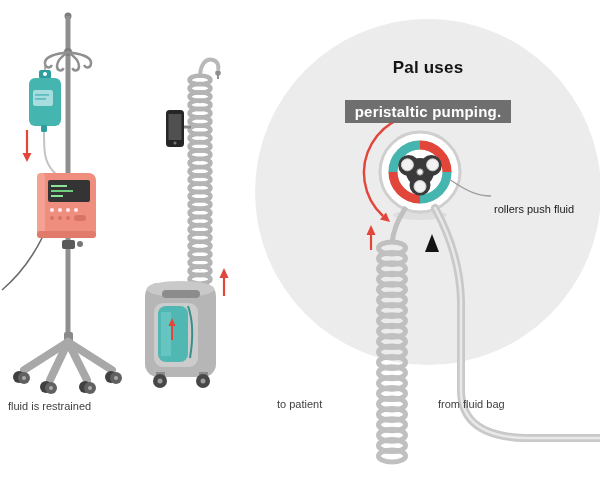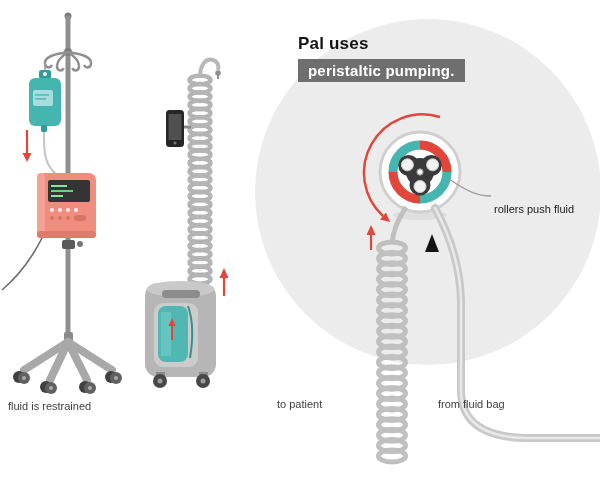--- a/index.html
+++ b/index.html
@@ -8,23 +8,23 @@
     --coral-pump:#ef8d7e;
     --circle-bg:#ececec;
     --tube-gray:#c0c0c0;
     --dark-gray-label-bg:#6f6f6f;
     --rotor-dark:#3a3a3a;
   }
   *{margin:0;padding:0;box-sizing:border-box}
   body{font-family:"Liberation Sans",sans-serif;background:#ffffff}
   .canvas{position:relative;width:600px;height:485px;background:#fff;overflow:hidden}
   .canvas > svg{position:absolute;left:0;top:0}
-  .headline{position:absolute;left:298px;top:34px;width:260px;}
+  .headline{position:absolute;left:298px;top:58px;width:260px;text-align:center}
   .headline-line1{font-size:17px;font-weight:bold;color:#141414;letter-spacing:.2px}
-  .headline-pill{display:inline-block;margin-top:5px;background:var(--dark-gray-label-bg);
+  .headline-pill{display:inline-block;margin-top:22px;background:var(--dark-gray-label-bg);
     color:#fff;font-size:15px;font-weight:bold;padding:3px 10px;letter-spacing:.2px}
   .caption{position:absolute;font-size:11px;color:#3f3f3f;text-align:left}
   .cap-left{left:8px;top:400px;width:120px}
   .cap-middle{left:116px;top:400px;width:120px}
   .cap-patient{left:277px;top:398px;width:100px}
   .cap-bag{left:438px;top:398px;width:120px}
   .annot-rollers{position:absolute;left:494px;top:203px;font-size:11px;color:#1a1a1a;white-space:nowrap}
 </style>
 </head>
 <body>

